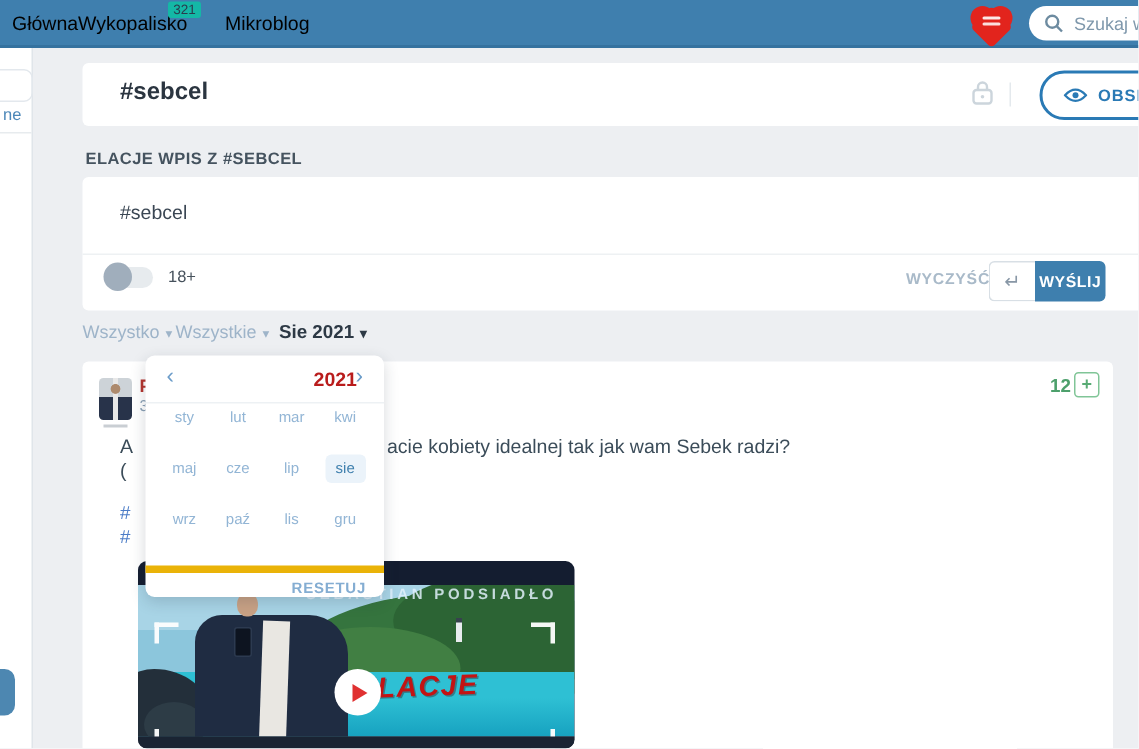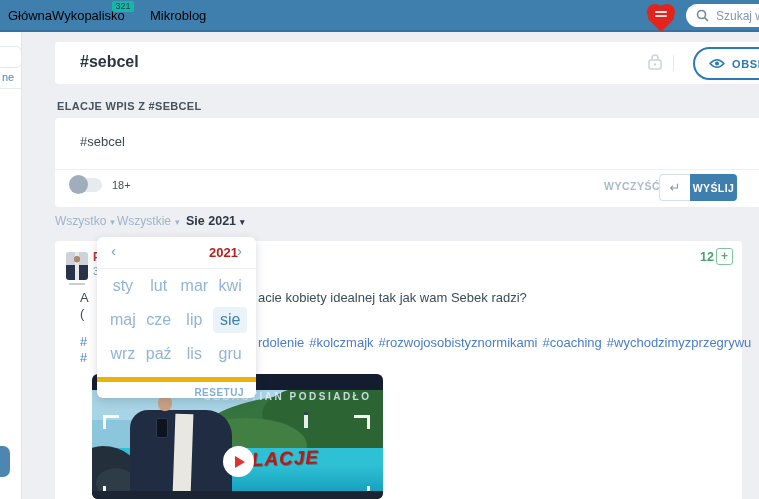--- a/index.html
+++ b/index.html
@@ -111,22 +111,22 @@
   .play-tri{width:0;height:0;border-left:10px solid #e03131;border-top:6px solid rgba(0,0,0,0);border-bottom:6px solid rgba(0,0,0,0);margin-left:3px;}
 
   
   .calendar{position:absolute;left:97px;top:237px;width:159px;height:161px;background:#fff;border-radius:6px;z-index:50;
     box-shadow:0 3px 10px rgba(31,45,61,.18);}
   .cal-header{position:absolute;left:0;top:0;width:100%;height:31px;border-bottom:1px solid #edf1f4;}
   .cal-prev,.cal-next{position:absolute;top:5px;font-size:15px;color:#6b9cc9;cursor:pointer;}
   .cal-prev{left:14px;} .cal-next{right:14px;}
   .cal-year{position:absolute;left:0;top:8px;width:100%;text-align:center;font-size:13px;font-weight:bold;color:#b91c1c;margin-left:47px;}
   .cal-grid{position:absolute;left:8px;top:32px;width:143px;height:102px;display:flex;flex-wrap:wrap;}
-  .cal-cell{width:35.75px;height:34px;display:flex;align-items:center;justify-content:center;
-    font-size:16px;color:#92b5d5;cursor:pointer;}
+  .cal-cell{width:35.75px;height:34px;display:flex;align-items:flex-start;justify-content:center;
+    font-size:10px;color:#92b5d5;cursor:pointer;}
   .cal-cell .inner{padding:4px 7px;border-radius:4px;}
   .cal-cell.sel .inner{background:#ebf3fa;color:#4080ae;}
   .cal-footer{position:absolute;left:0;top:140px;width:100%;height:20px;border-top:5px solid #eab308;}
   .cal-reset{position:absolute;right:12px;top:5px;font-size:10px;font-weight:bold;letter-spacing:.5px;color:#84add2;cursor:pointer;}
 
   svg{display:block;}
 </style>
 </head>
 <body>
 
@@ -215,27 +215,20 @@
     <span class="post-score">12</span>
     <div class="plus-box">
       <span>+</span>
     </div>
 
     <span class="pline l1a">A</span>
     <span class="pline l1b">acie kobiety idealnej tak jak wam Sebek radzi?</span>
     <span class="pline l2a">(</span>
 
     <span class="pline tagline t1a">#</span>
-    <div class="pline t1b">
-      <span class="tag">rdolenie</span>
-      <span class="tag">#kolczmajk</span>
-      <span class="tag">#rozwojosobistyznormikami</span>
-      <span class="tag">#coaching</span>
-      <span class="tag">#wychodzimyzprzegrywu</span>
-    </div>
     <span class="pline tagline t2a">#</span>
 
     <div class="video">
       <div class="photo">
         <div class="hill1"></div>
         <div class="hill2"></div>
         <div class="hill3"></div>
         <div class="water"></div>
         <div class="lighthouse"></div>
         <div class="rocks"></div>

